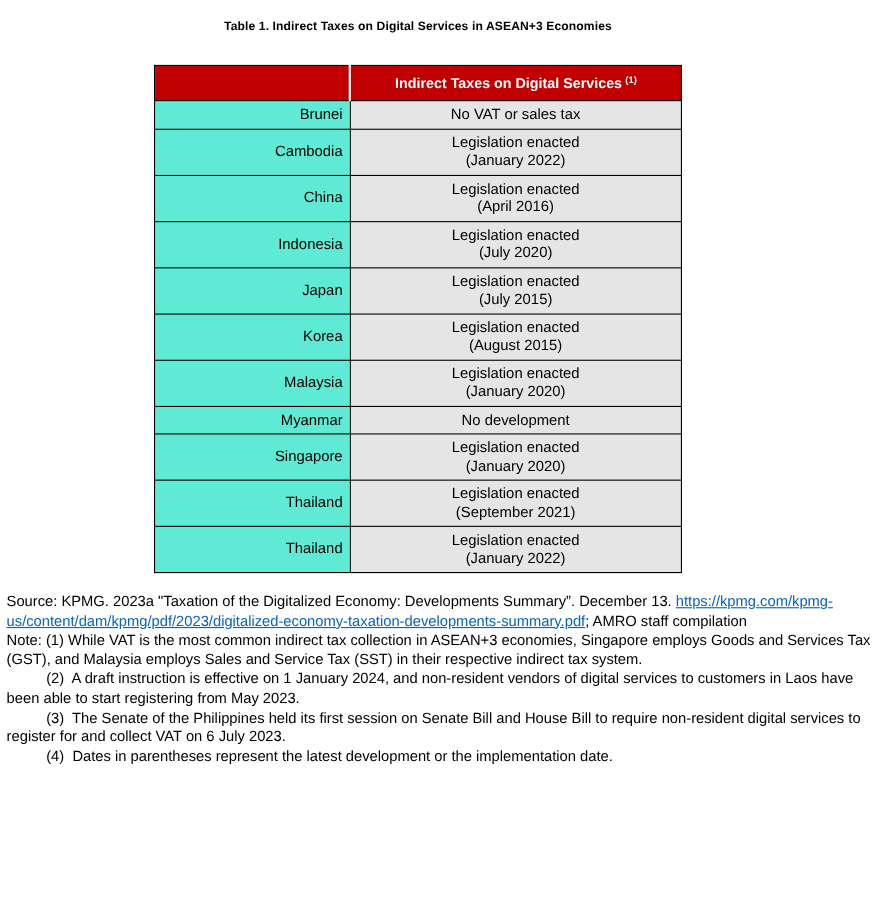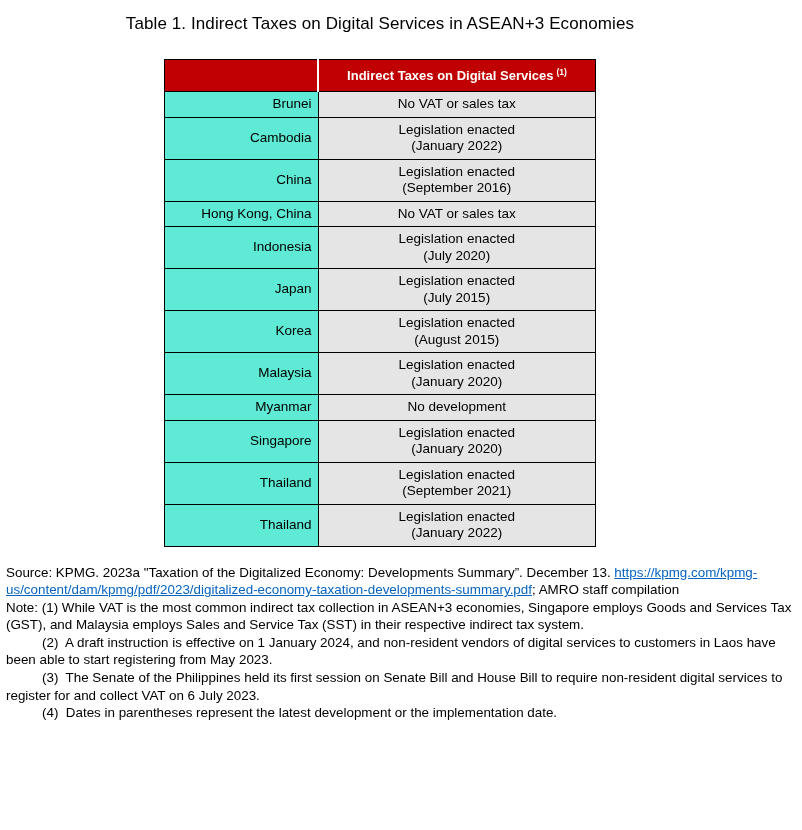--- a/index.html
+++ b/index.html
@@ -14,41 +14,41 @@
     height: 830px;
     overflow: hidden;
   }
   .content {
     width: 760px;
     margin: 0;
   }
   .page-title {
     margin: 14px 0 0 0;
     text-align: center;
-    font-size: 17px;
-    font-weight: normal;
+    font-size: 11px;
+    font-weight: bold;
     line-height: 20px;
     letter-spacing: 0.1px;
   }
   table.tax-table {
     border-collapse: collapse;
     margin: 25px auto 0 auto;
   }
   table.tax-table th,
   table.tax-table td {
     border: 1px solid #000000;
   }
   th.hcell {
     background: #C00000;
     color: #ffffff;
     font-weight: bold;
     font-size: 13px;
     height: 27px;
     text-align: center;
-    padding: 2px 0;
+    padding: 2px 12px;
   }
   th.hcell.left {
     width: 152px;
     border-right: 2px solid #ffffff;
   }
   th.hcell.right { width: 276px; }
   th.hcell sup {
     font-size: 8.5px;
     vertical-align: super;
     margin-left: 3px;
@@ -108,25 +108,21 @@
         <tr>
           <td class="country">Brunei</td>
           <td class="status"><span>No VAT or sales tax</span></td>
         </tr>
         <tr>
           <td class="country">Cambodia</td>
           <td class="status"><span>Legislation enacted</span><br><span>(January 2022)</span></td>
         </tr>
         <tr>
           <td class="country">China</td>
-          <td class="status"><span>Legislation enacted</span><br><span>(September 2016)</span></td>
-        </tr>
-        <tr>
-          <td class="country">Hong Kong, China</td>
-          <td class="status"><span>No VAT or sales tax</span></td>
+          <td class="status"><span>Legislation enacted</span><br><span>(April 2016)</span></td>
         </tr>
         <tr>
           <td class="country">Indonesia</td>
           <td class="status"><span>Legislation enacted</span><br><span>(July 2020)</span></td>
         </tr>
         <tr>
           <td class="country">Japan</td>
           <td class="status"><span>Legislation enacted</span><br><span>(July 2015)</span></td>
         </tr>
         <tr>

